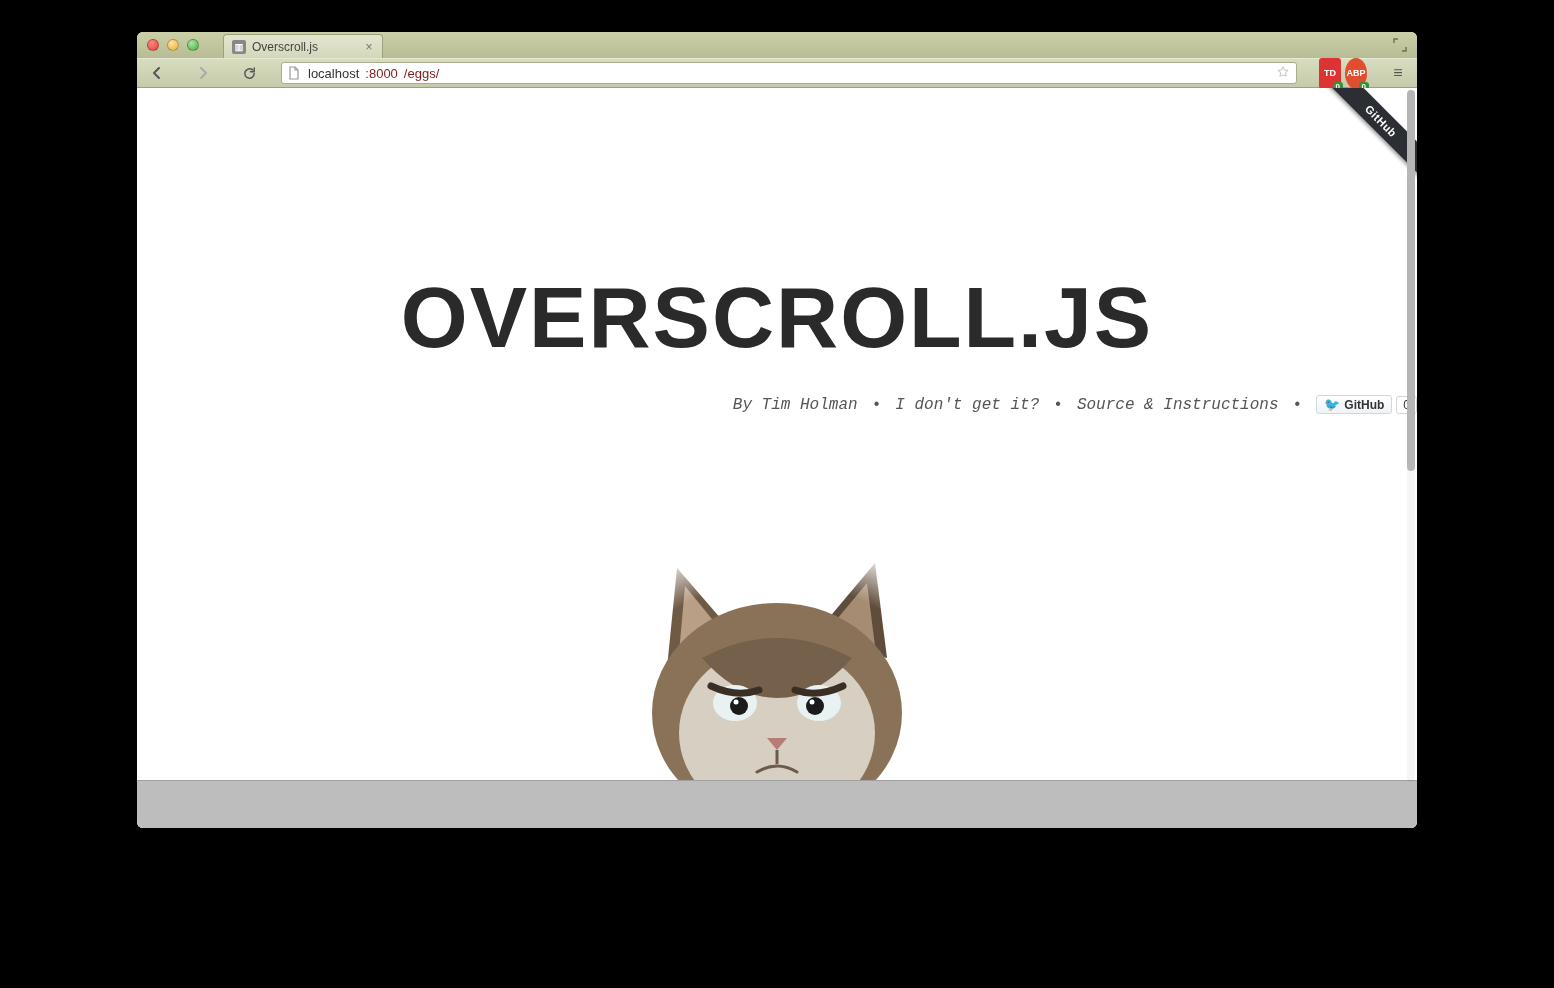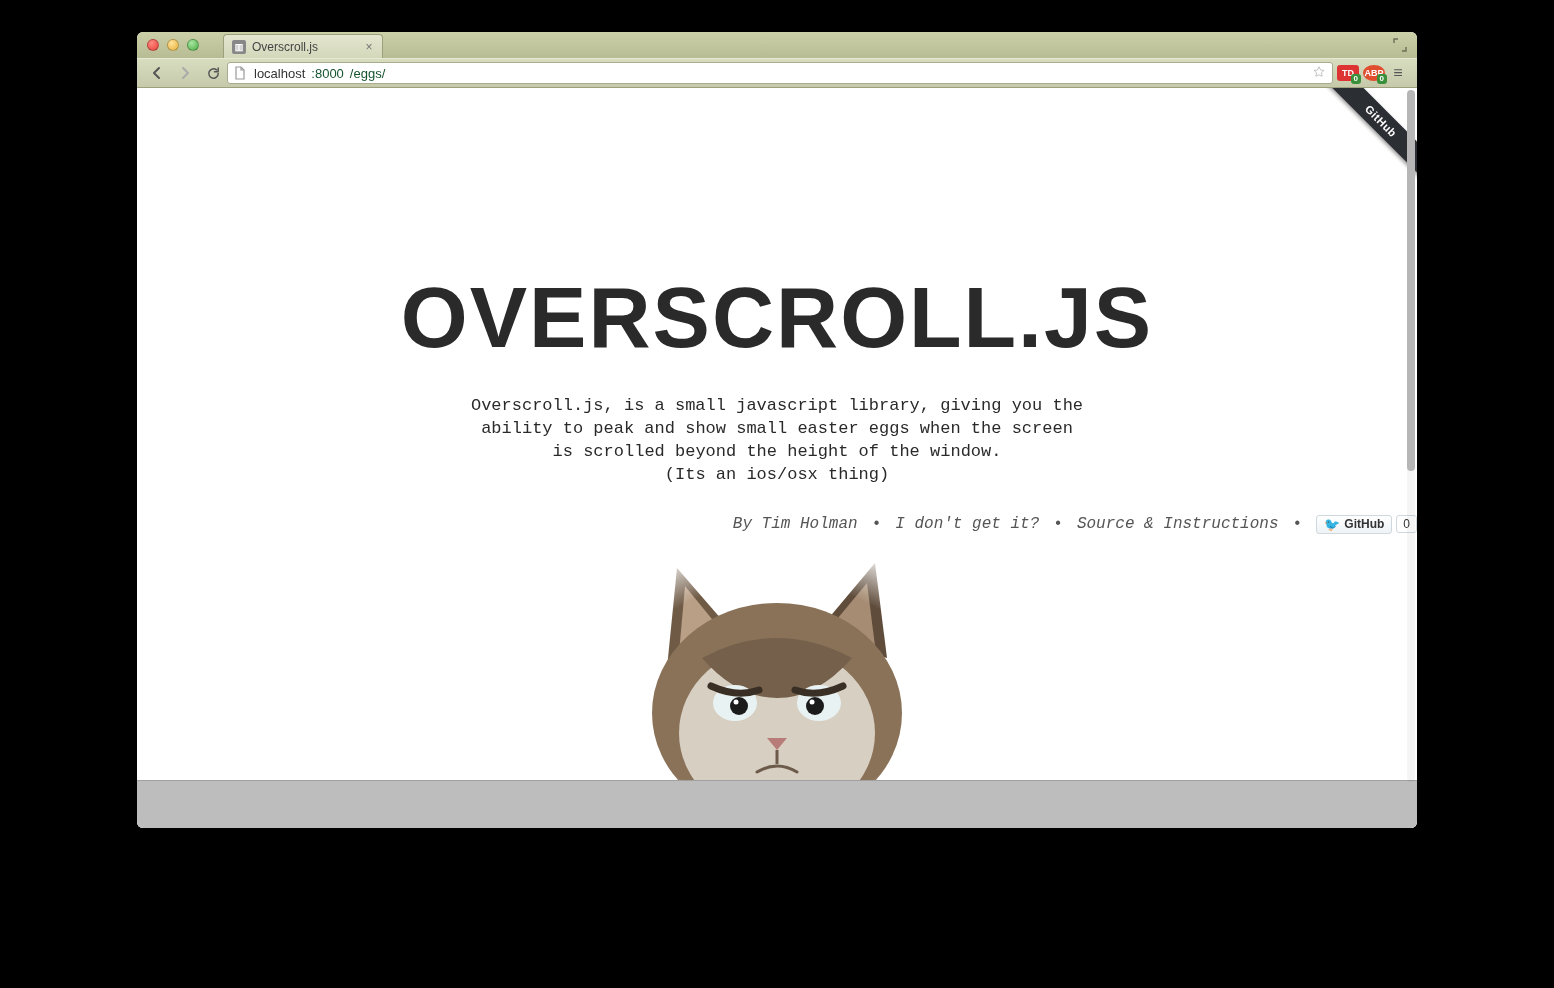--- a/index.html
+++ b/index.html
@@ -85,21 +85,21 @@
 
   
   .toolbar {
     height: 30px;
     background: linear-gradient(#d9ddc0, #c6caab);
     border-top: 1px solid #e7ead3;
     border-bottom: 1px solid #9ca07d;
     display: flex;
     align-items: center;
     padding: 12px 6px;
-    gap: 0;
+    gap: 18px;
   }
   .tb-btn {
     width: 28px; height: 24px;
     display:flex; align-items:center; justify-content:center;
     color:#555;
   }
   .tb-btn.disabled { color:#aaa; }
   .omnibox {
     flex: 1;
     height: 22px;
@@ -108,26 +108,26 @@
     border-radius: 3px;
     display: flex;
     align-items: center;
     padding: 0 6px;
     gap: 6px;
     font-size: 13px;
     color: #333;
   }
   .omnibox .page-icon { width:14px; height:14px; color:#999; }
   .omnibox .host { color:#333; }
-  .omnibox .rest { color:#14532d; }
+  .omnibox .rest { color:#7f1d1d; }
   .omnibox .star { margin-left:auto; color:#bbb; }
 
   .ext-icons { display:flex; align-items:center; gap:4px; margin-left:4px; }
   .ext {
-    width:22px; height:16px; border-radius:3px;
+    width:22px; height:31px; border-radius:3px;
     display:flex; align-items:center; justify-content:center;
     font-size:9px; font-weight:bold; color:#fff;
     position:relative;
   }
   .ext.td  { background:#d33; }
   .ext.abp { background:#e04e2f; border-radius:50%; }
   .ext .badge {
     position:absolute; right:-2px; bottom:-3px;
     background:#3a8f3a; color:#fff;
     font-size:8px; padding:0 3px; border-radius:3px;
@@ -332,24 +332,20 @@
   <div class="viewport">
 
     <div class="gh-ribbon">
       <div>
         <span>GitHub</span>
       </div>
     </div>
 
     <div class="hero">
       <div class="title">OVERSCROLL.JS</div>
-      <div class="blurb">Overscroll.js, is a small javascript library, giving you the
-ability to peak and show small easter eggs when the screen
-is scrolled beyond the height of the window.
-(Its an ios/osx thing)</div>
 
       <div class="links-row">
         <span>By Tim Holman</span>
         <span class="sep">•</span>
         <span>I don't get it?</span>
         <span class="sep">•</span>
         <span>Source &amp; Instructions</span>
         <span class="sep">•</span>
 
         <span class="tweet-widget">

